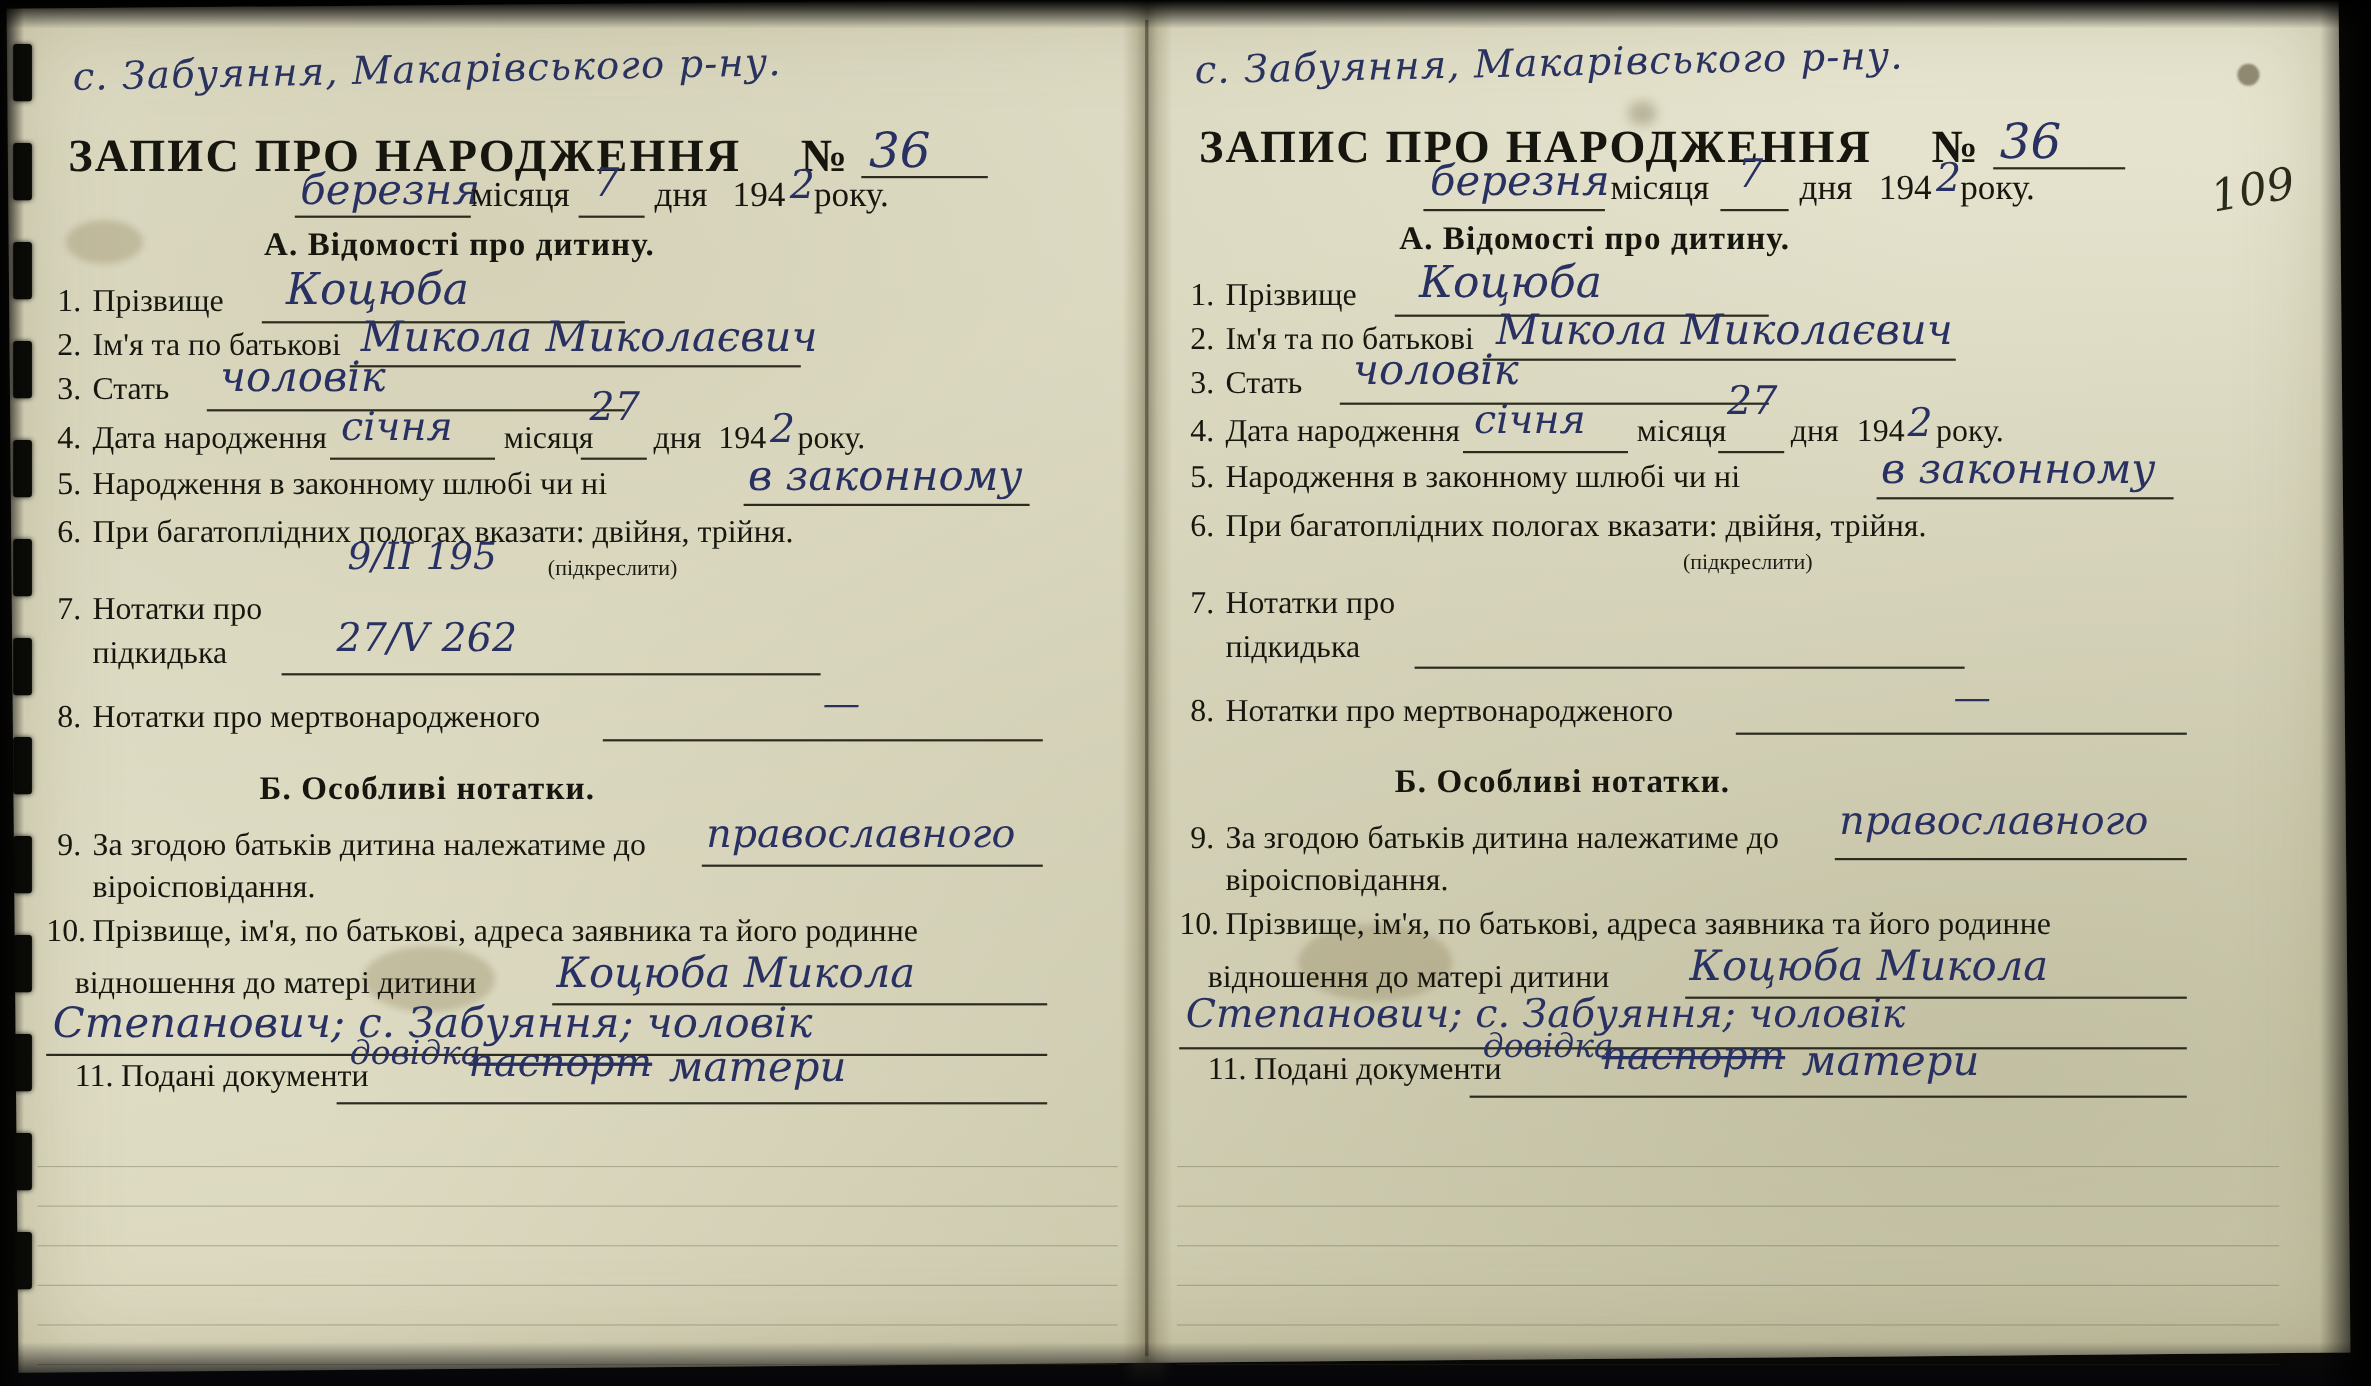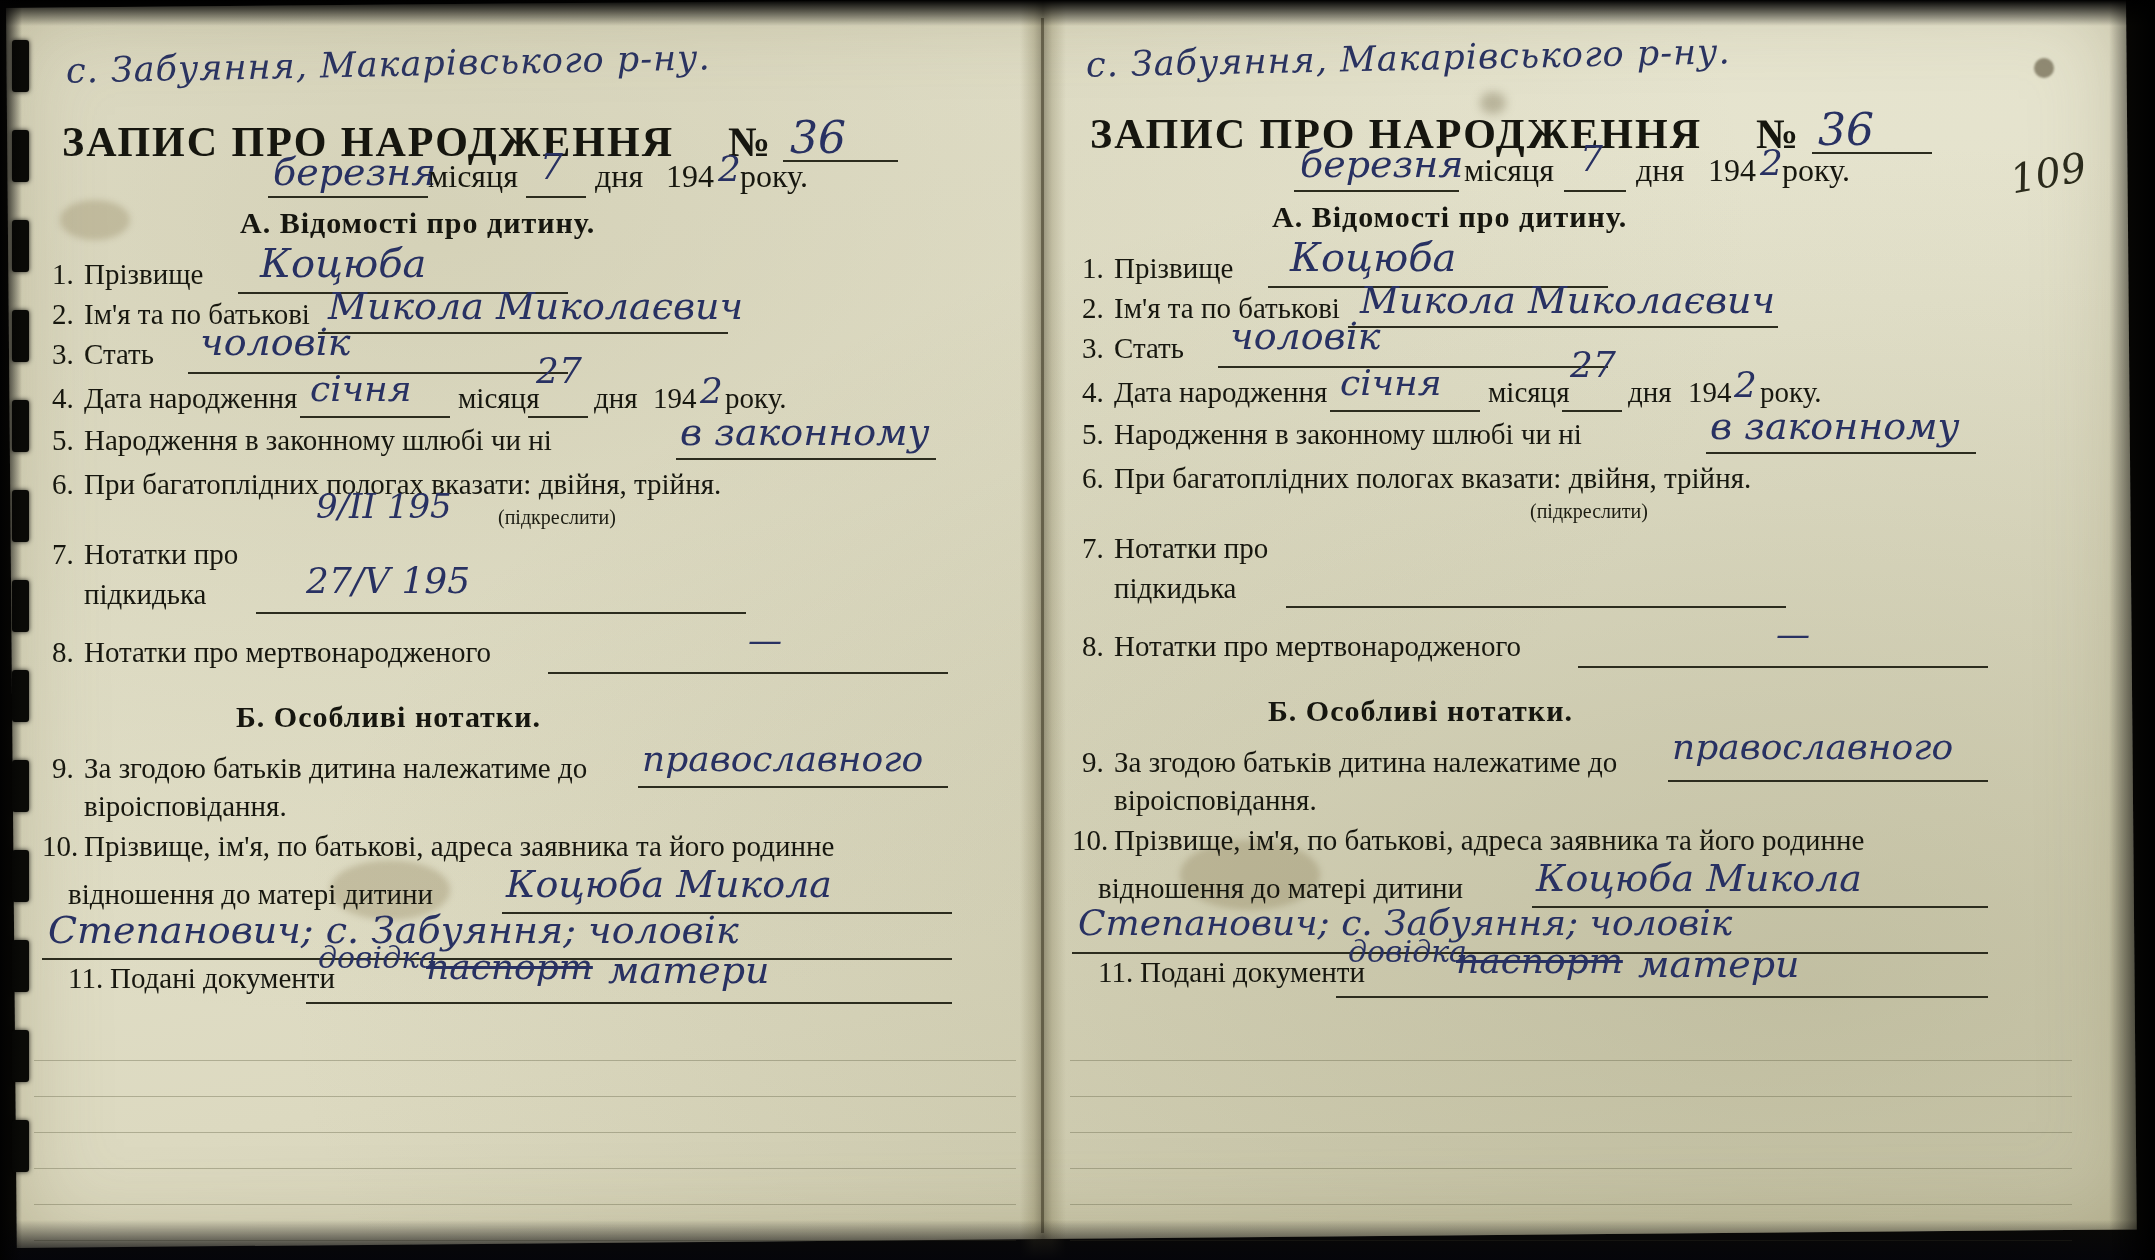--- a/index.html
+++ b/index.html
@@ -309,21 +309,21 @@
 
     <div class="pr" style="left:24px; top:468px; font-size:29px;">6.</div>
     <div class="pr" style="left:56px; top:468px; font-size:29px;">При багатоплідних пологах вказати: двійня, трійня.</div>
     <div class="small-note" style="left:470px; top:506px;">(підкреслити)</div>
 
     <div class="pr" style="left:24px; top:538px; font-size:29px;">7.</div>
     <div class="pr" style="left:56px; top:538px; font-size:29px;">Нотатки про</div>
     <div class="pr" style="left:56px; top:578px; font-size:29px;">підкидька</div>
     <div class="line" style="left:228px; top:612px; width:490px;"></div>
     <div class="hw" style="left:288px; top:486px; font-size:34px;">9/II 195</div>
-    <div class="hw" style="left:278px; top:560px; font-size:36px;">27/V 195</div>
+    <div class="hw" style="left:278px; top:560px; font-size:36px;">27/V 262</div>
 
     <div class="pr" style="left:24px; top:636px; font-size:29px;">8.</div>
     <div class="pr" style="left:56px; top:636px; font-size:29px;">Нотатки про мертвонародженого</div>
     <div class="line" style="left:520px; top:672px; width:400px;"></div>
     <div class="hw" style="left:720px; top:620px; font-size:34px;">—</div>
 
     <div class="section-head" style="left:208px; top:700px;">Б. Особливі нотатки.</div>
 
     <div class="pr" style="left:24px; top:752px; font-size:29px;">9.</div>
     <div class="pr" style="left:56px; top:752px; font-size:29px;">За згодою батьків дитина належатиме до</div>

